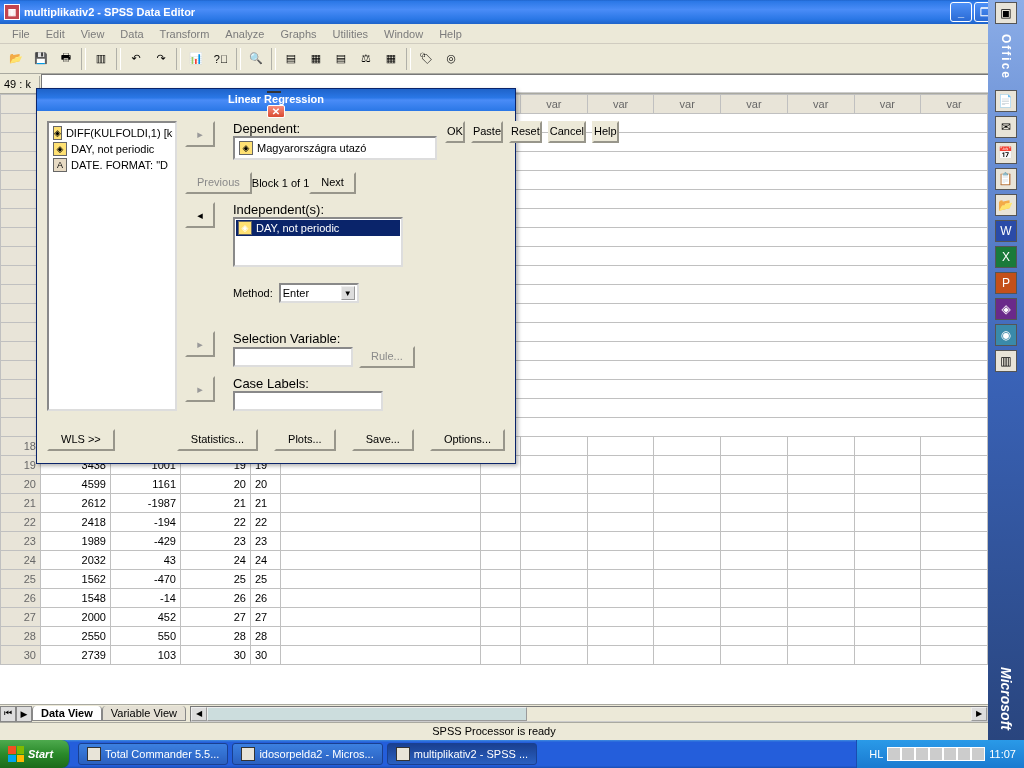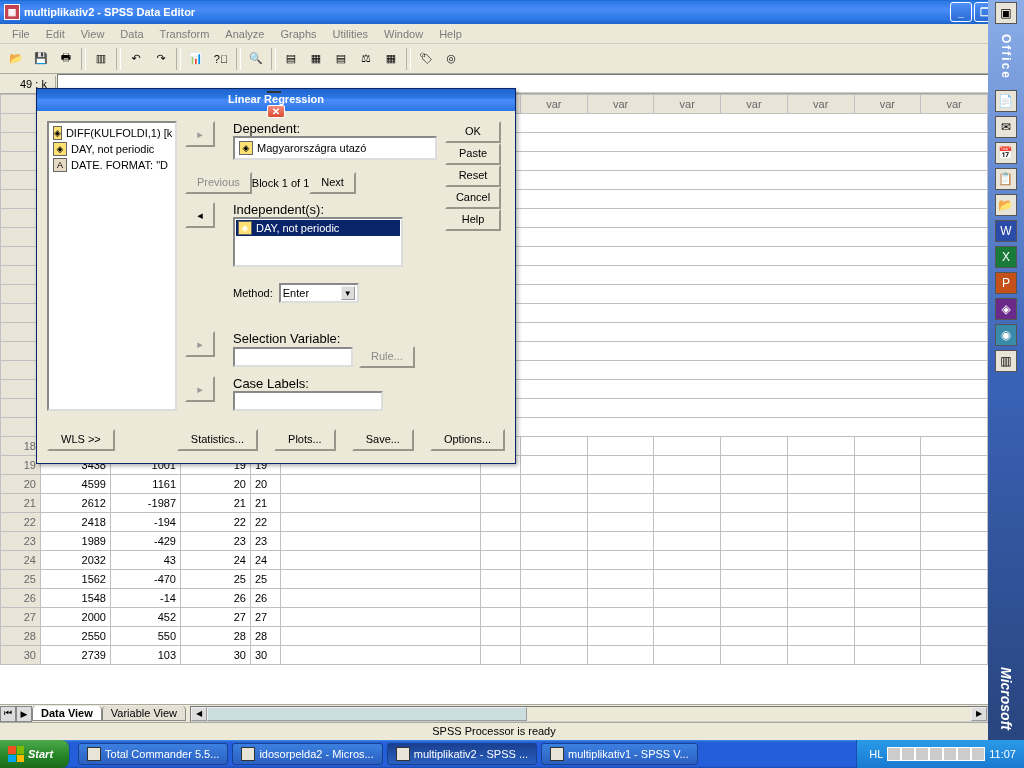--- a/index.html
+++ b/index.html
@@ -13,21 +13,21 @@
 .titlebar .wbtn.close { background: linear-gradient(to bottom,#f68c7c,#d94a31); }
 
 .menubar { height: 20px; background: #ece9d8; display: flex; align-items: center; padding-left: 4px; color: #7b7b7b; border-bottom: 1px solid #d0ccc0; }
 .menubar span { padding: 2px 8px; cursor: default; }
 
 .toolbar { height: 30px; background: #ece9d8; border-bottom: 1px solid #a9a9a0; display: flex; align-items: center; padding: 2px 4px; gap: 1px; }
 .tbtn { width: 24px; height: 24px; border: 1px solid transparent; display: inline-flex; align-items: center; justify-content: center; }
 .tsep { width: 5px; height: 22px; border-left: 1px solid #b0b0a8; border-right:1px solid #fff; margin:0 2px; }
 
 .cellindicator { height: 20px; border-bottom: 1px solid #a9a9a0; display:flex; align-items:center; }
-.cellindicator .addr { width: 40px; border-right: 1px solid #a9a9a0; padding:2px 4px; background:#ece9d8;margin-left:16px; }
+.cellindicator .addr { width: 40px; border-right: 1px solid #a9a9a0; padding:2px 4px; background:#ece9d8; }
 .cellindicator .val { flex:1; background:#fff; height:100%; margin:1px; border:1px inset #ccc; }
 
 .gridwrap { position:absolute; top:94px; left:0; right:36px; bottom:64px; background:#fff; overflow:hidden; }
 table.grid { border-collapse: collapse; width: 100%; }
 table.grid th, table.grid td { border: 1px solid #c0c0c0; height: 19px; padding: 0 4px; text-align: right; font-size: 11px; }
 table.grid th { background: #e8e4d8; font-weight: normal; text-align: center; color:#676767;}
 table.grid .rowhead { background: #e8e4d8; text-align: right; width: 40px; }
 
 .scrollpanel { position:absolute; left:0; right:36px; bottom:46px; height:18px; background:#ece9d8; border-top:1px solid #a9a9a0; display:flex; align-items:center; }
 .scrollpanel .navbtn { width:16px; height:16px; border:1px solid #888; background:#ddd; display:inline-flex; align-items:center; justify-content:center; font-size:9px;}
@@ -70,21 +70,21 @@
 .varlist .item { display:flex; align-items:center; gap:4px; padding:1px 2px; white-space:nowrap; overflow:hidden;}
 .vicon { width:14px; height:14px; border:1px solid #666; background:#ffe173; display:inline-flex; align-items:center; justify-content:center; font-size:9px;}
 .vicon.date{background:#e8dbc4;}
 .movebtn { width:30px; height:26px; border:2px outset #ece9d8; background:#ece9d8; display:flex; align-items:center; justify-content:center;}
 .movebtn.disabled{color:#999;}
 .fieldlabel { font-size:13px; }
 .sunken { background:#fff; border:2px inset #ddd; padding:3px 4px; min-height:20px;}
 .sunken.dep { display:flex; align-items:center; gap:4px;}
 .indep { width:170px; height:50px; background:#fff; border:2px inset #ddd; padding:1px;}
 .indep .sel { background:#0a246a; color:#fff; display:flex; align-items:center; gap:4px; padding:1px 2px;}
-.rbtns { grid-column:4; grid-row: 1 / span 6; display:flex; flex-direction:column; }
+.rbtns { grid-column:4; grid-row: 1 / span 6; display:flex; flex-direction:row; gap:6px;}
 .dbtn { width:56px; height:22px; border:2px outset #ece9d8; background:#ece9d8; text-align:center; padding-top:2px;}
 .dbtn.disabled{color:#8a8a8a;}
 .blockrow { grid-column: 2 / span 2; display:flex; align-items:center; margin-top:4px;}
 .blockrow .smbtn { height:22px; padding:2px 10px; border:2px outset #ece9d8; background:#ece9d8;}
 .blockrow .smbtn.disabled{color:#8a8a8a;}
 .methodrow{grid-column:3; display:flex; align-items:center; gap:6px;}
 .selectbox { width:80px; height:20px; background:#fff; border:2px inset #ddd; display:flex; align-items:center; padding:0 2px; justify-content:space-between;}
 .selectbox .arr{width:14px; height:14px; background:#ddd; border:1px outset #eee; display:flex; align-items:center; justify-content:center; font-size:8px;}
 .bottomrow { display:flex; gap:16px; padding:8px 10px 12px 10px; align-items:center;}
 .bottomrow .dbtn{width:auto; padding:2px 12px;}
@@ -561,21 +561,20 @@
         <span></span>
         <span></span>
       </span>
     <span>Start</span>
   </div>
   <div style="width:6px"></div>
   <div id="tasks" style="display:flex;">
       <div class="taskbtn"><span class="ti"></span>Total Commander 5.5...</div>
       <div class="taskbtn"><span class="ti"></span>idosorpelda2 - Micros...</div>
       <div class="taskbtn active"><span class="ti"></span>multiplikativ2 - SPSS ...</div>
-      <div class="taskbtn"><span class="ti"></span>multiplikativ1 - SPSS V...</div>
     </div>
   <div class="systray">
     <span class="lang">HL</span>
     <span class="ticon2"></span>
     <span class="ticon2"></span>
     <span class="ticon2"></span>
     <span class="ticon2"></span>
     <span class="ticon2"></span>
     <span class="ticon2"></span>
     <span class="ticon2"></span>

